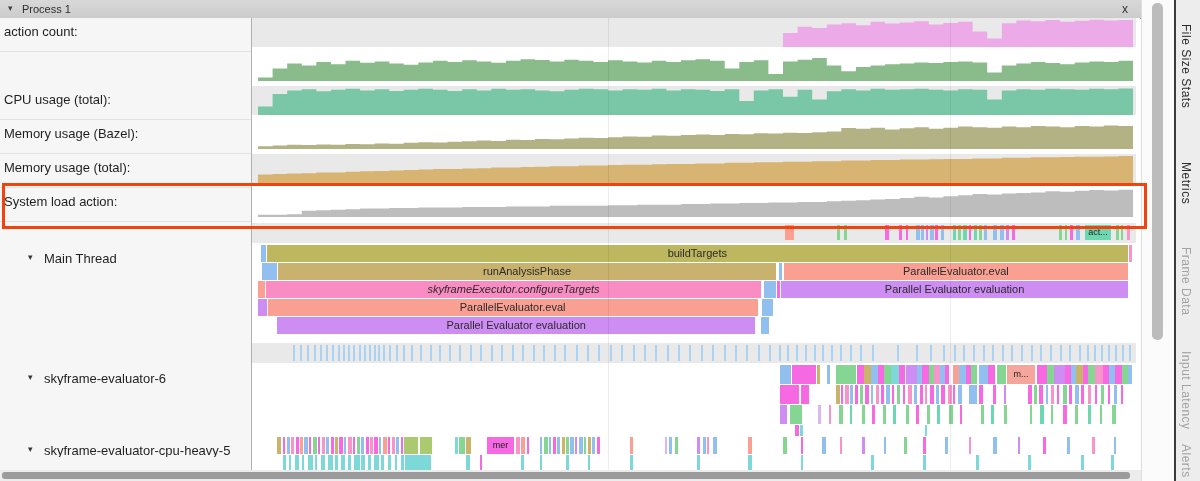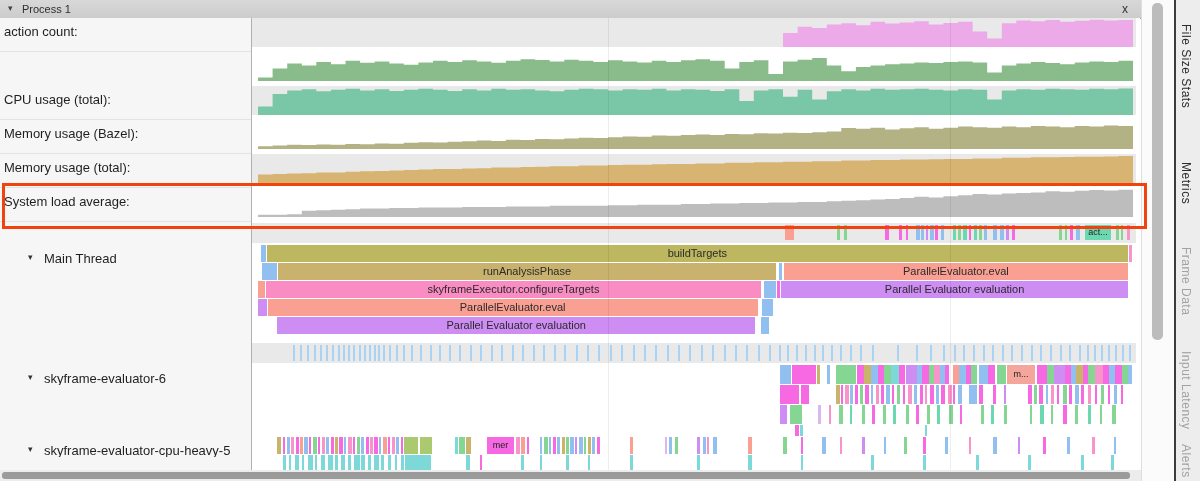--- a/index.html
+++ b/index.html
@@ -68,21 +68,21 @@
         <div class="lrow cnt" style="top: 68px; height: 33px;">
           <span class="txt">CPU usage (total):</span>
         </div>
         <div class="lrow cnt" style="top: 136px; height: 33px;">
           <span class="txt">Memory usage (total):</span>
         </div>
         <div class="lrow cnt" style="top: 102px; height: 33px;">
           <span class="txt">Memory usage (Bazel):</span>
         </div>
         <div class="lrow cnt" style="top: 170px; height: 33px;">
-          <span class="txt">System load average:</span>
+          <span class="txt">System load action:</span>
         </div>
         <div class="lrow ind" style="top: 227px; height: 20px;">
           <span class="arr">▾</span>
           <span class="txt">Main Thread</span>
         </div>
         <div class="lrow ind" style="top: 347px; height: 20px;">
           <span class="arr">▾</span>
           <span class="txt">skyframe-evaluator-6</span>
         </div>
         <div class="lrow ind" style="top: 419px; height: 20px;">
@@ -142,21 +142,21 @@
         <div class="slice" style="left: 868.8px; width: 2.6px; top: 207px; height: 15px; line-height: 15px; background: rgb(134, 214, 147);"></div>
         <div class="slice" style="left: 874.9px; width: 3.5px; top: 207px; height: 15px; line-height: 15px; background: rgb(247, 148, 201);"></div>
         <div class="slice" style="left: 8.6px; width: 5.3px; top: 227px; height: 17px; line-height: 17px; background: rgb(144, 191, 240);"></div>
         <div class="slice" style="left: 14.8px; width: 861px; top: 227px; height: 17px; line-height: 17px; background: rgb(189, 183, 95);">buildTargets</div>
         <div class="slice" style="left: 876.6px; width: 3.5px; top: 227px; height: 17px; line-height: 17px; background: rgb(247, 148, 201);"></div>
         <div class="slice" style="left: 10.4px; width: 14.9px; top: 245px; height: 17px; line-height: 17px; background: rgb(144, 191, 240);"></div>
         <div class="slice" style="left: 26.1px; width: 497.9px; top: 245px; height: 17px; line-height: 17px; background: rgb(200, 178, 110);">runAnalysisPhase</div>
         <div class="slice" style="left: 526.6px; width: 3.5px; top: 245px; height: 17px; line-height: 17px; background: rgb(144, 191, 240);"></div>
         <div class="slice" style="left: 531.9px; width: 343.9px; top: 245px; height: 17px; line-height: 17px; background: rgb(249, 160, 147);">ParallelEvaluator.eval</div>
         <div class="slice" style="left: 6px; width: 7px; top: 263px; height: 17px; line-height: 17px; background: rgb(249, 160, 147);"></div>
-        <div class="slice" style="left: 13.9px; width: 495.2px; top: 263px; height: 17px; line-height: 17px; background: rgb(249, 140, 194);">skyframeExecutor.configureTargets</div>
+        <div class="slice" style="left: 13.9px; width: 495.2px; top: 263px; height: 17px; line-height: 17px; background: rgb(249, 140, 194); font-style: italic;">skyframeExecutor.configureTargets</div>
         <div class="slice" style="left: 511.7px; width: 12.3px; top: 263px; height: 17px; line-height: 17px; background: rgb(144, 191, 240);"></div>
         <div class="slice" style="left: 524.9px; width: 3.5px; top: 263px; height: 17px; line-height: 17px; background: rgb(246, 105, 227);"></div>
         <div class="slice" style="left: 529.3px; width: 346.5px; top: 263px; height: 17px; line-height: 17px; background: rgb(205, 141, 243);">Parallel Evaluator evaluation</div>
         <div class="slice" style="left: 6px; width: 8.8px; top: 281px; height: 17px; line-height: 17px; background: rgb(205, 141, 243);"></div>
         <div class="slice" style="left: 15.6px; width: 490px; top: 281px; height: 17px; line-height: 17px; background: rgb(249, 160, 147);">ParallelEvaluator.eval</div>
         <div class="slice" style="left: 510px; width: 11.4px; top: 281px; height: 17px; line-height: 17px; background: rgb(144, 191, 240);"></div>
         <div class="slice" style="left: 25.3px; width: 477.8px; top: 299px; height: 17px; line-height: 17px; background: rgb(205, 141, 243);">Parallel Evaluator evaluation</div>
         <div class="slice" style="left: 509.1px; width: 7.9px; top: 299px; height: 17px; line-height: 17px; background: rgb(144, 191, 240);"></div>
         <div class="btrack" style="top: 325px; height: 20px;"></div>
         <div class="slice" style="left: 41px; top: 327px; width: 2px; height: 16px; background: rgb(169, 211, 244);"></div>

